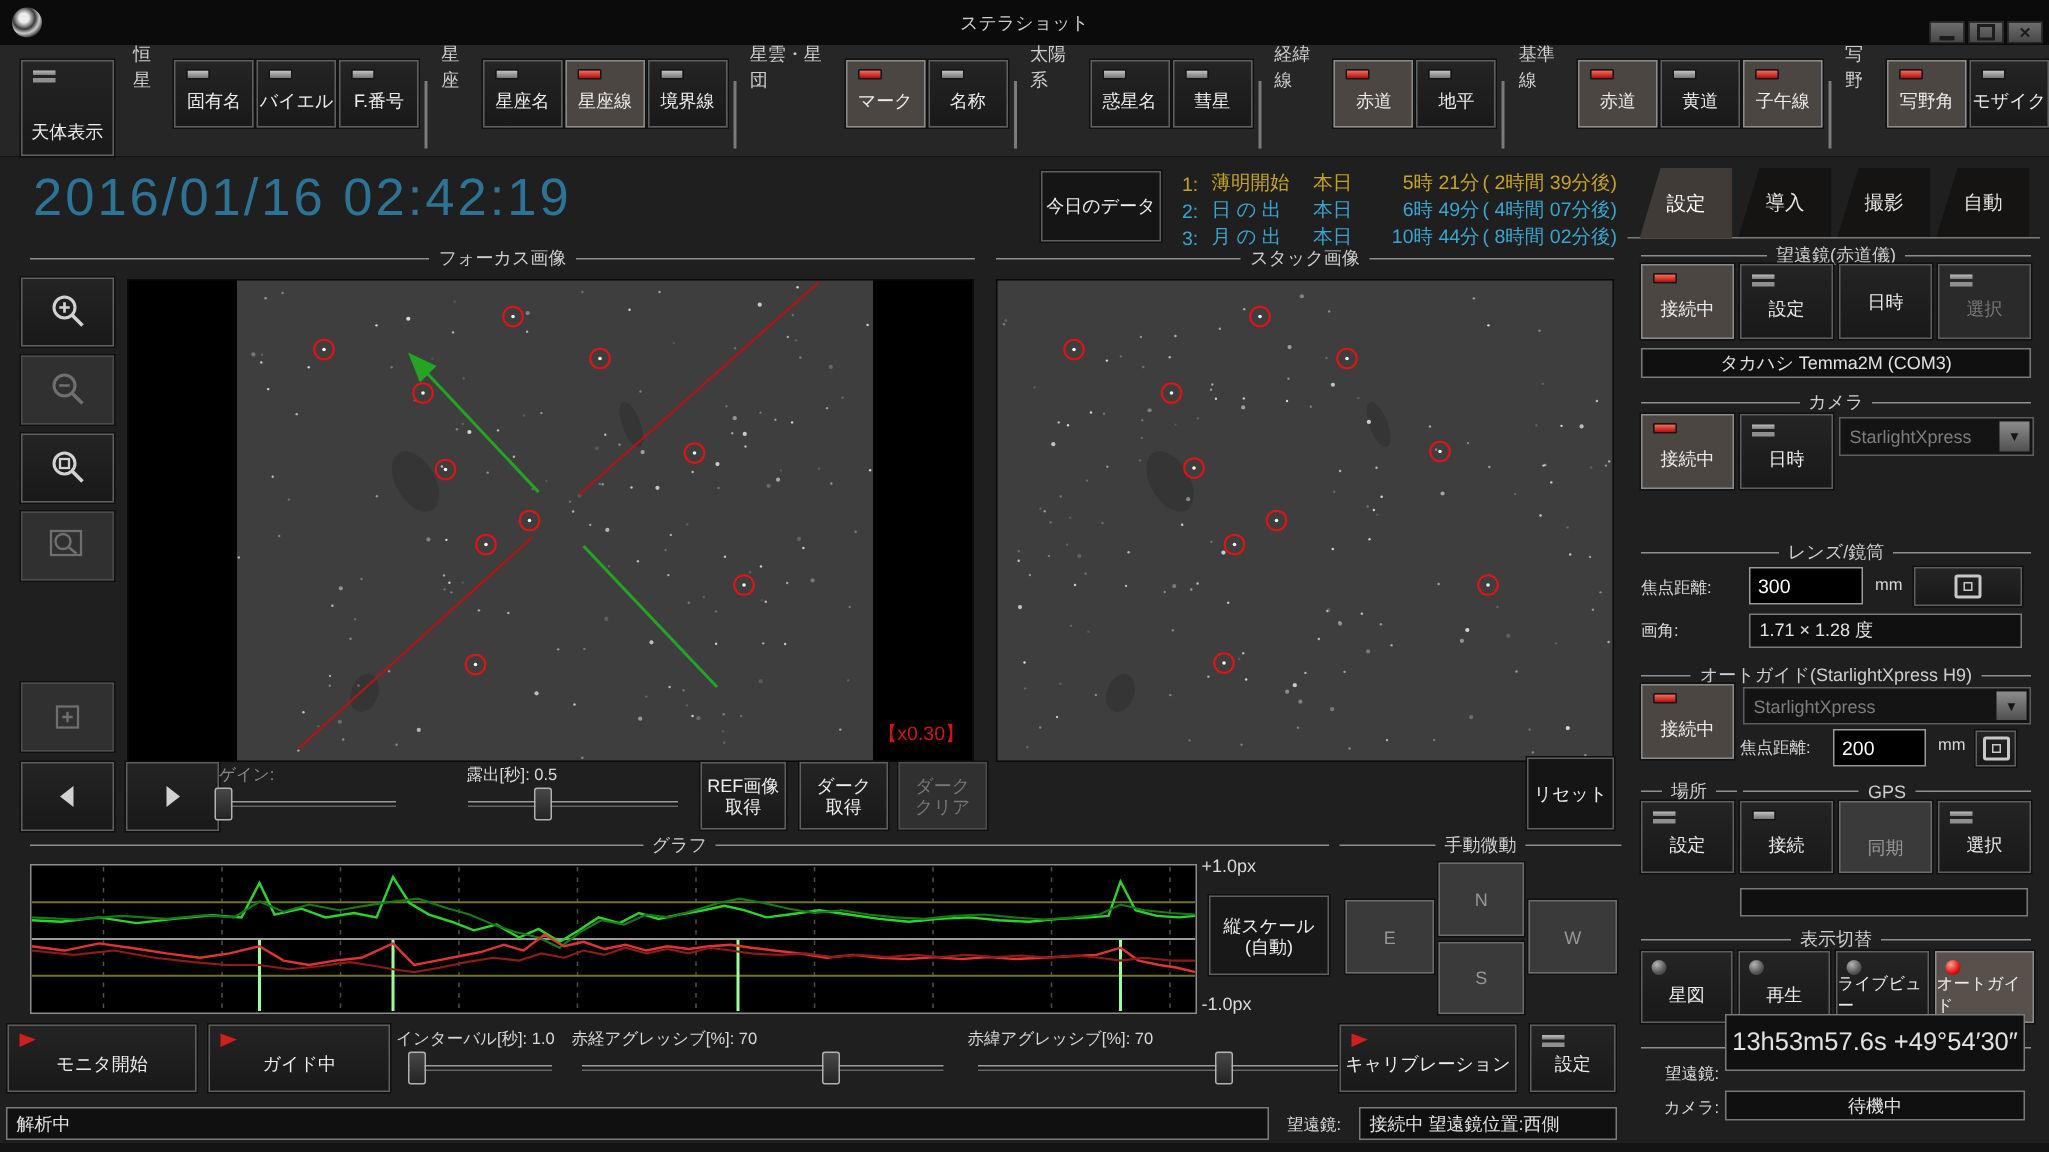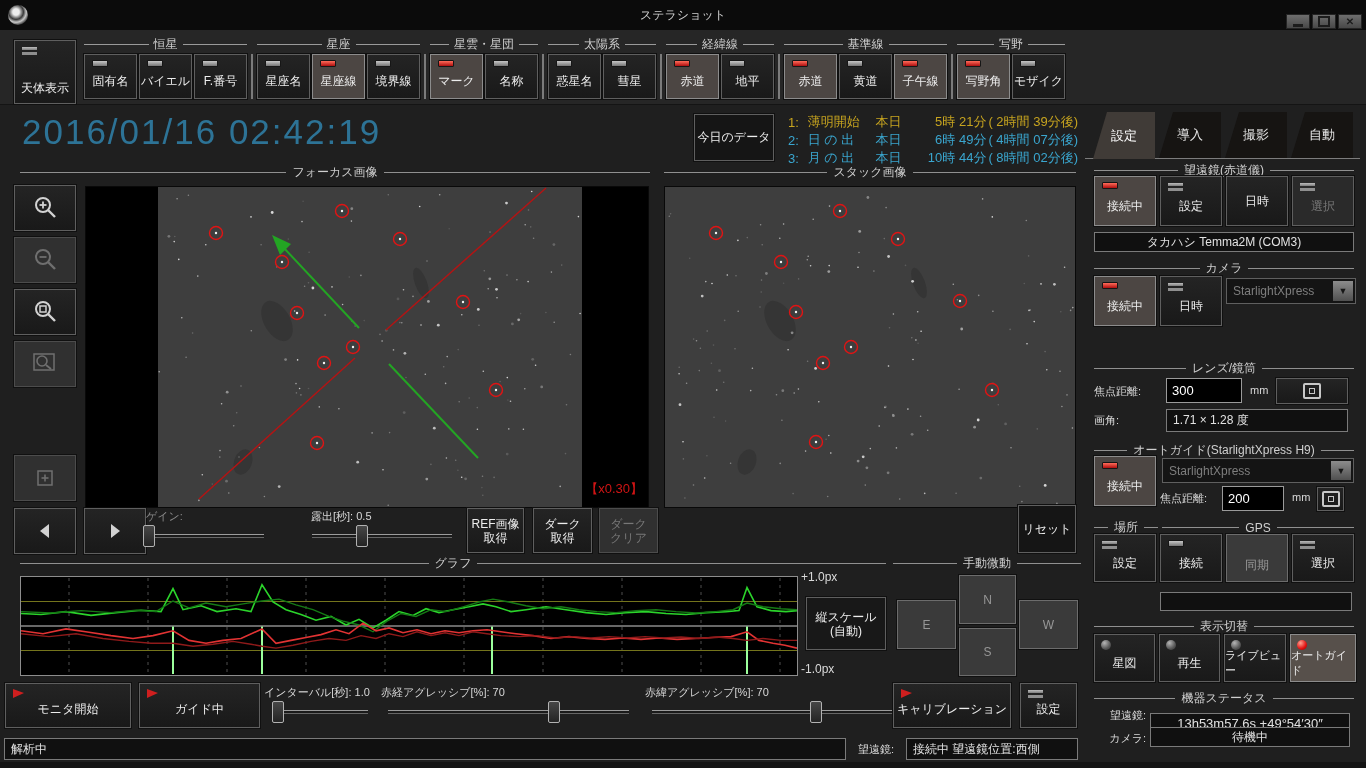--- a/index.html
+++ b/index.html
@@ -21,21 +21,21 @@
   .tbwrap{position:absolute;left:14px;top:38px;display:flex;align-items:flex-start}
   .btn{position:relative;background:linear-gradient(#242424,#191919);border:1px solid #5f5f5f;
        color:#ededed;box-sizing:border-box;display:flex;align-items:center;justify-content:center;
        font-size:12px;cursor:default;box-shadow:0 0 0 1px #101010}
   .btn.pressed{background:#4c4643;border-color:#8c8c8c}
   .btn.dim{background:#303030;color:#777;border-color:#4c4c4c}
   .btn.textdim{color:#787878}
   .btn.nav{background:#3a3a3a;color:#979797;border-color:#6c6c6c}
   .menu-btn{width:62px;height:64px;margin:2px 8px 0 0}
   .menu-btn .mlbl{position:absolute;bottom:6px;width:100%;text-align:center}
-  .tb-group{display:flex;flex-direction:column}
+  .tb-group{display:flex;flex-direction:row}
   .tb-header{display:flex;align-items:center;gap:5px;color:#cfcfcf;font-size:12px;height:13px;margin-bottom:1px}
   .hline{flex:1;border-top:1px solid #9a9a9a;height:0}
   .tb-row{display:flex;gap:2px;margin-top:2px}
   .tb-btn{width:53px;height:45px}
   .tb-btn .tb-lbl{margin-top:9px}
   .tb-sep{width:2px;background:#7b7b7b;height:45px;margin:16px 4px 0}
   .led{position:absolute;top:5px;left:7px;width:14px;height:5px;border-radius:1px;border:1px solid #161616}
   .led-off{background:linear-gradient(#c6c6c6,#757575)}
   .led-on{background:linear-gradient(#ff6c5a,#ad0f0f)}
   .bars{position:absolute;top:6px;left:7px;width:15px;height:3px;background:linear-gradient(#bdbdbd,#7d7d7d);box-shadow:0 5px 0 0 #8f8f8f}
@@ -917,17 +917,17 @@
   </div>
   <div class="btn pressed" style="position:absolute;left:1290px;top:634px;width:66px;height:48px;font-size:11px;background:#57504b">
     <span class="rled rled-on"></span>
     <span style="margin-top:10px">オートガイド</span>
   </div>
 
   <div class="shead" style="left:1094px;top:692px;width:260px">
       <span>機器ステータス</span>
     </div>
   <span class="lbl" style="left:1096px;top:708px;width:50px;text-align:right;display:inline-block">望遠鏡:</span>
-  <div class="field" style="left:1150px;top:713px;width:200px;height:21px;font-size:13px">13h53m57.6s +49°54′30″</div>
+  <div class="field" style="left:1150px;top:676px;width:200px;height:38px;font-size:17px">13h53m57.6s +49°54′30″</div>
   <span class="lbl" style="left:1096px;top:731px;width:50px;text-align:right;display:inline-block">カメラ:</span>
   <div class="field" style="left:1150px;top:727px;width:200px;height:20px">待機中</div>
 
 </div>
 
 </body></html>

